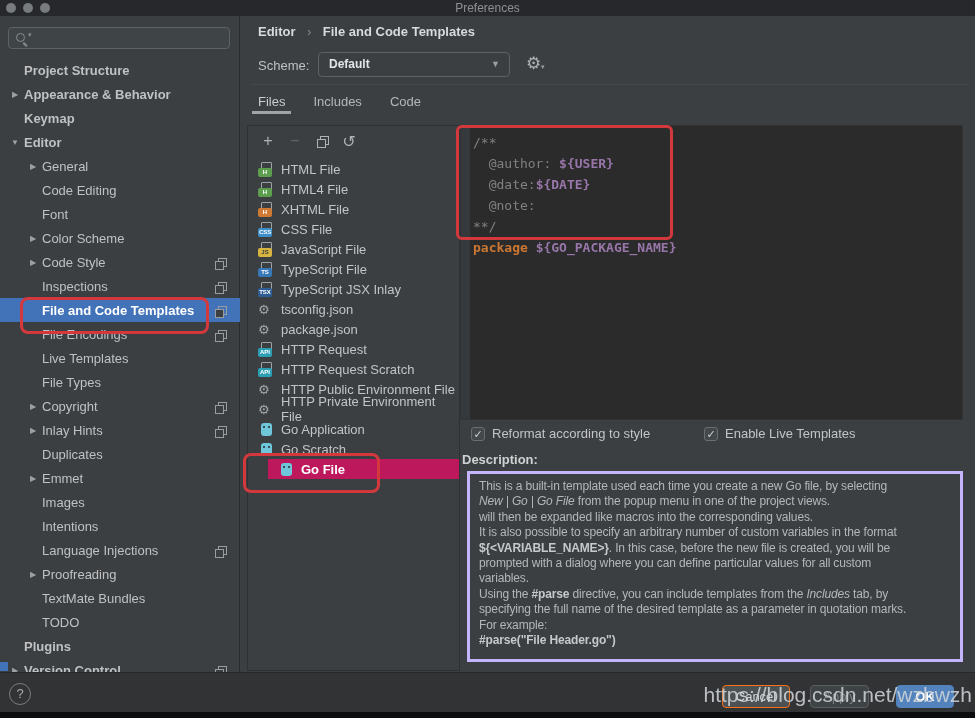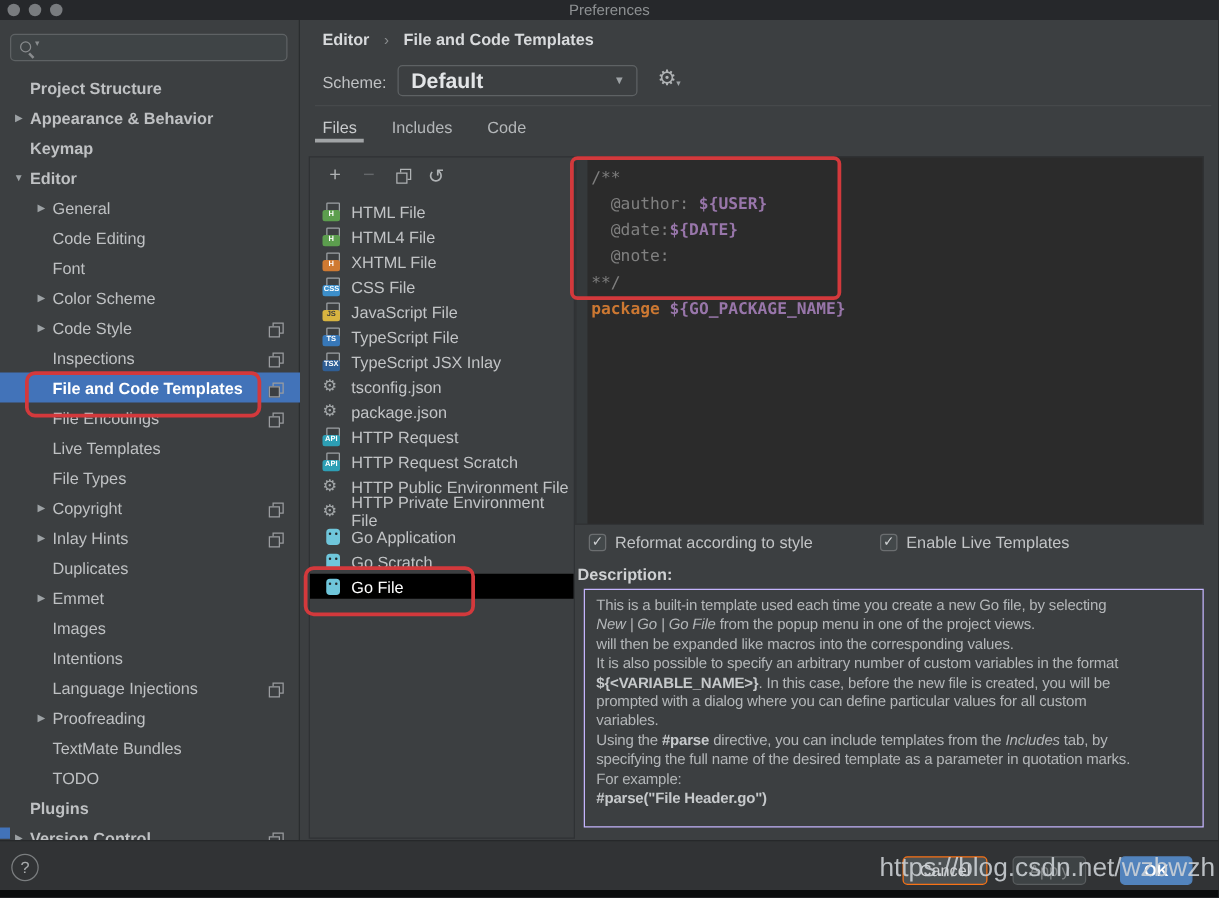--- a/index.html
+++ b/index.html
@@ -38,21 +38,21 @@
   .cpico::after{content:"";position:absolute;left:0;top:3px;width:7px;height:7px;
         border:1px solid currentColor;background:#3C3F41;}
   .sliver{position:absolute;left:0;top:646px;width:8px;height:9px;background:#4273B9;}
 
   
   .breadcrumb{position:absolute;left:258px;top:24px;font-size:13px;font-weight:700;color:#D8DADC;}
   .crumb-sep{color:#8A8D8F;font-weight:400;margin:0 8px;font-size:12px;}
   .scheme-label{position:absolute;left:258px;top:58px;font-size:13px;color:#BFC1C3;}
   .combo{position:absolute;left:318px;top:52px;width:192px;height:25px;border:1px solid #5E6264;
          border-radius:4px;background:#3C3F41;box-sizing:border-box;cursor:default;}
-  .combo-val{position:absolute;left:10px;top:0;line-height:23px;font-weight:700;color:#E3E5E7;font-size:17px;}
+  .combo-val{position:absolute;left:10px;top:0;line-height:23px;font-weight:700;color:#E3E5E7;font-size:12px;}
   .combo-caret{position:absolute;right:9px;top:0;line-height:23px;color:#9DA2A5;font-size:9px;}
   .gear{position:absolute;left:526px;top:53px;color:#AFB2B4;font-size:17px;cursor:default;}
   .gear-caret{position:absolute;left:541px;top:63px;font-size:7px;color:#9DA2A5;}
   .hr1{position:absolute;left:252px;top:84px;width:717px;height:1px;background:#46494B;}
 
   
   .tabs{position:absolute;left:252px;top:90px;display:flex;}
   .tab{height:24px;line-height:24px;padding:0 6px;margin-right:16px;font-size:13px;
        color:#B4B7B9;position:relative;cursor:default;}
   .tab.sel{color:#C9CBCD;}
@@ -62,21 +62,21 @@
   .listpanel{position:absolute;left:247px;top:125px;width:213px;height:546px;
              border:1px solid #2F3234;background:#3C3F41;box-sizing:border-box;}
   .ltoolbar{position:absolute;left:0;top:0;height:30px;display:flex;align-items:center;
             padding-left:12px;}
   .ticon{color:#AFB2B4;font-size:16px;width:16px;text-align:center;margin-right:11px;cursor:default;}
   .ticon.dis{color:#64676A;}
   .ticon .cpico{color:#AFB2B4;top:1px;}
   .flist{position:absolute;left:0;top:33px;right:0;bottom:0;overflow:hidden;}
   .frow{height:20px;display:flex;align-items:center;padding-left:10px;font-size:13px;
         color:#C2C4C6;cursor:default;}
-  .frow.sel{background:#000000;color:#FFF;font-weight:400;}
+  .frow.sel{background:#be185d;color:#FFF;font-weight:700;margin-left:20px;}
   .ficon{width:17px;height:15px;position:relative;margin-right:6px;flex:0 0 17px;}
   .fpage{position:absolute;left:3px;top:0;width:9px;height:11px;border:1px solid #9DA2A5;border-radius:1px;}
   .fbadge{position:absolute;left:0;bottom:0;min-width:12px;height:9px;border-radius:2px;
           font-size:6px;font-weight:700;color:#fff;text-align:center;line-height:9px;
           padding:0 1px;white-space:nowrap;}
   .gico{width:17px;flex:0 0 17px;margin-right:6px;font-size:13px;color:#A3A7A9;text-align:left;}
   .goico{width:11px;height:13px;background:#6FC6DB;border-radius:3px;margin:0 9px 0 3px;
          flex:0 0 11px;position:relative;}
   .goico::before{content:"";position:absolute;left:2px;top:3px;width:2px;height:2px;
          background:#24282A;border-radius:50%;box-shadow:5px 0 0 #24282A;}
@@ -91,21 +91,21 @@
   .tok-v{color:#9876AA;font-weight:700;text-align:center;}
   .tok-k{color:#CC7832;font-weight:700;}
 
   
   .opt{position:absolute;top:426px;display:flex;align-items:center;font-size:13px;color:#C2C4C6;}
   #opt-0{left:471px;} #opt-1{left:704px;}
   .cb{width:14px;height:14px;background:#43484A;border:1px solid #6B6E70;border-radius:3px;
       color:#CFD1D3;font-size:11px;line-height:13px;text-align:center;margin-right:7px;
       box-sizing:border-box;cursor:default;}
   .desc-label{position:absolute;left:462px;top:452px;font-size:13px;font-weight:700;color:#CFD1D3;}
-  .descbox{position:absolute;left:467px;top:471px;width:496px;height:191px;border:1px solid #c4b5fd;
+  .descbox{position:absolute;left:467px;top:471px;width:496px;height:191px;border:3px solid #c4b5fd;
            background:#3C3F41;box-sizing:border-box;padding:5px 9px;overflow:hidden;}
   .dline{font-size:12px;line-height:15.4px;color:#B4B7B9;white-space:nowrap;letter-spacing:-0.15px;}
   .dseg.b{font-weight:700;color:#C6C9CB;}
   .dseg.i{font-style:italic;}
 
   
   .footer{position:absolute;left:0;top:672px;width:975px;height:40px;background:#313335;
           border-top:1px solid #26282A;box-sizing:border-box;}
   .help{position:absolute;left:9px;top:10px;width:22px;height:22px;border:1px solid #7A7D7F;
         border-radius:50%;color:#A9ACAE;text-align:center;line-height:20px;font-size:13px;

